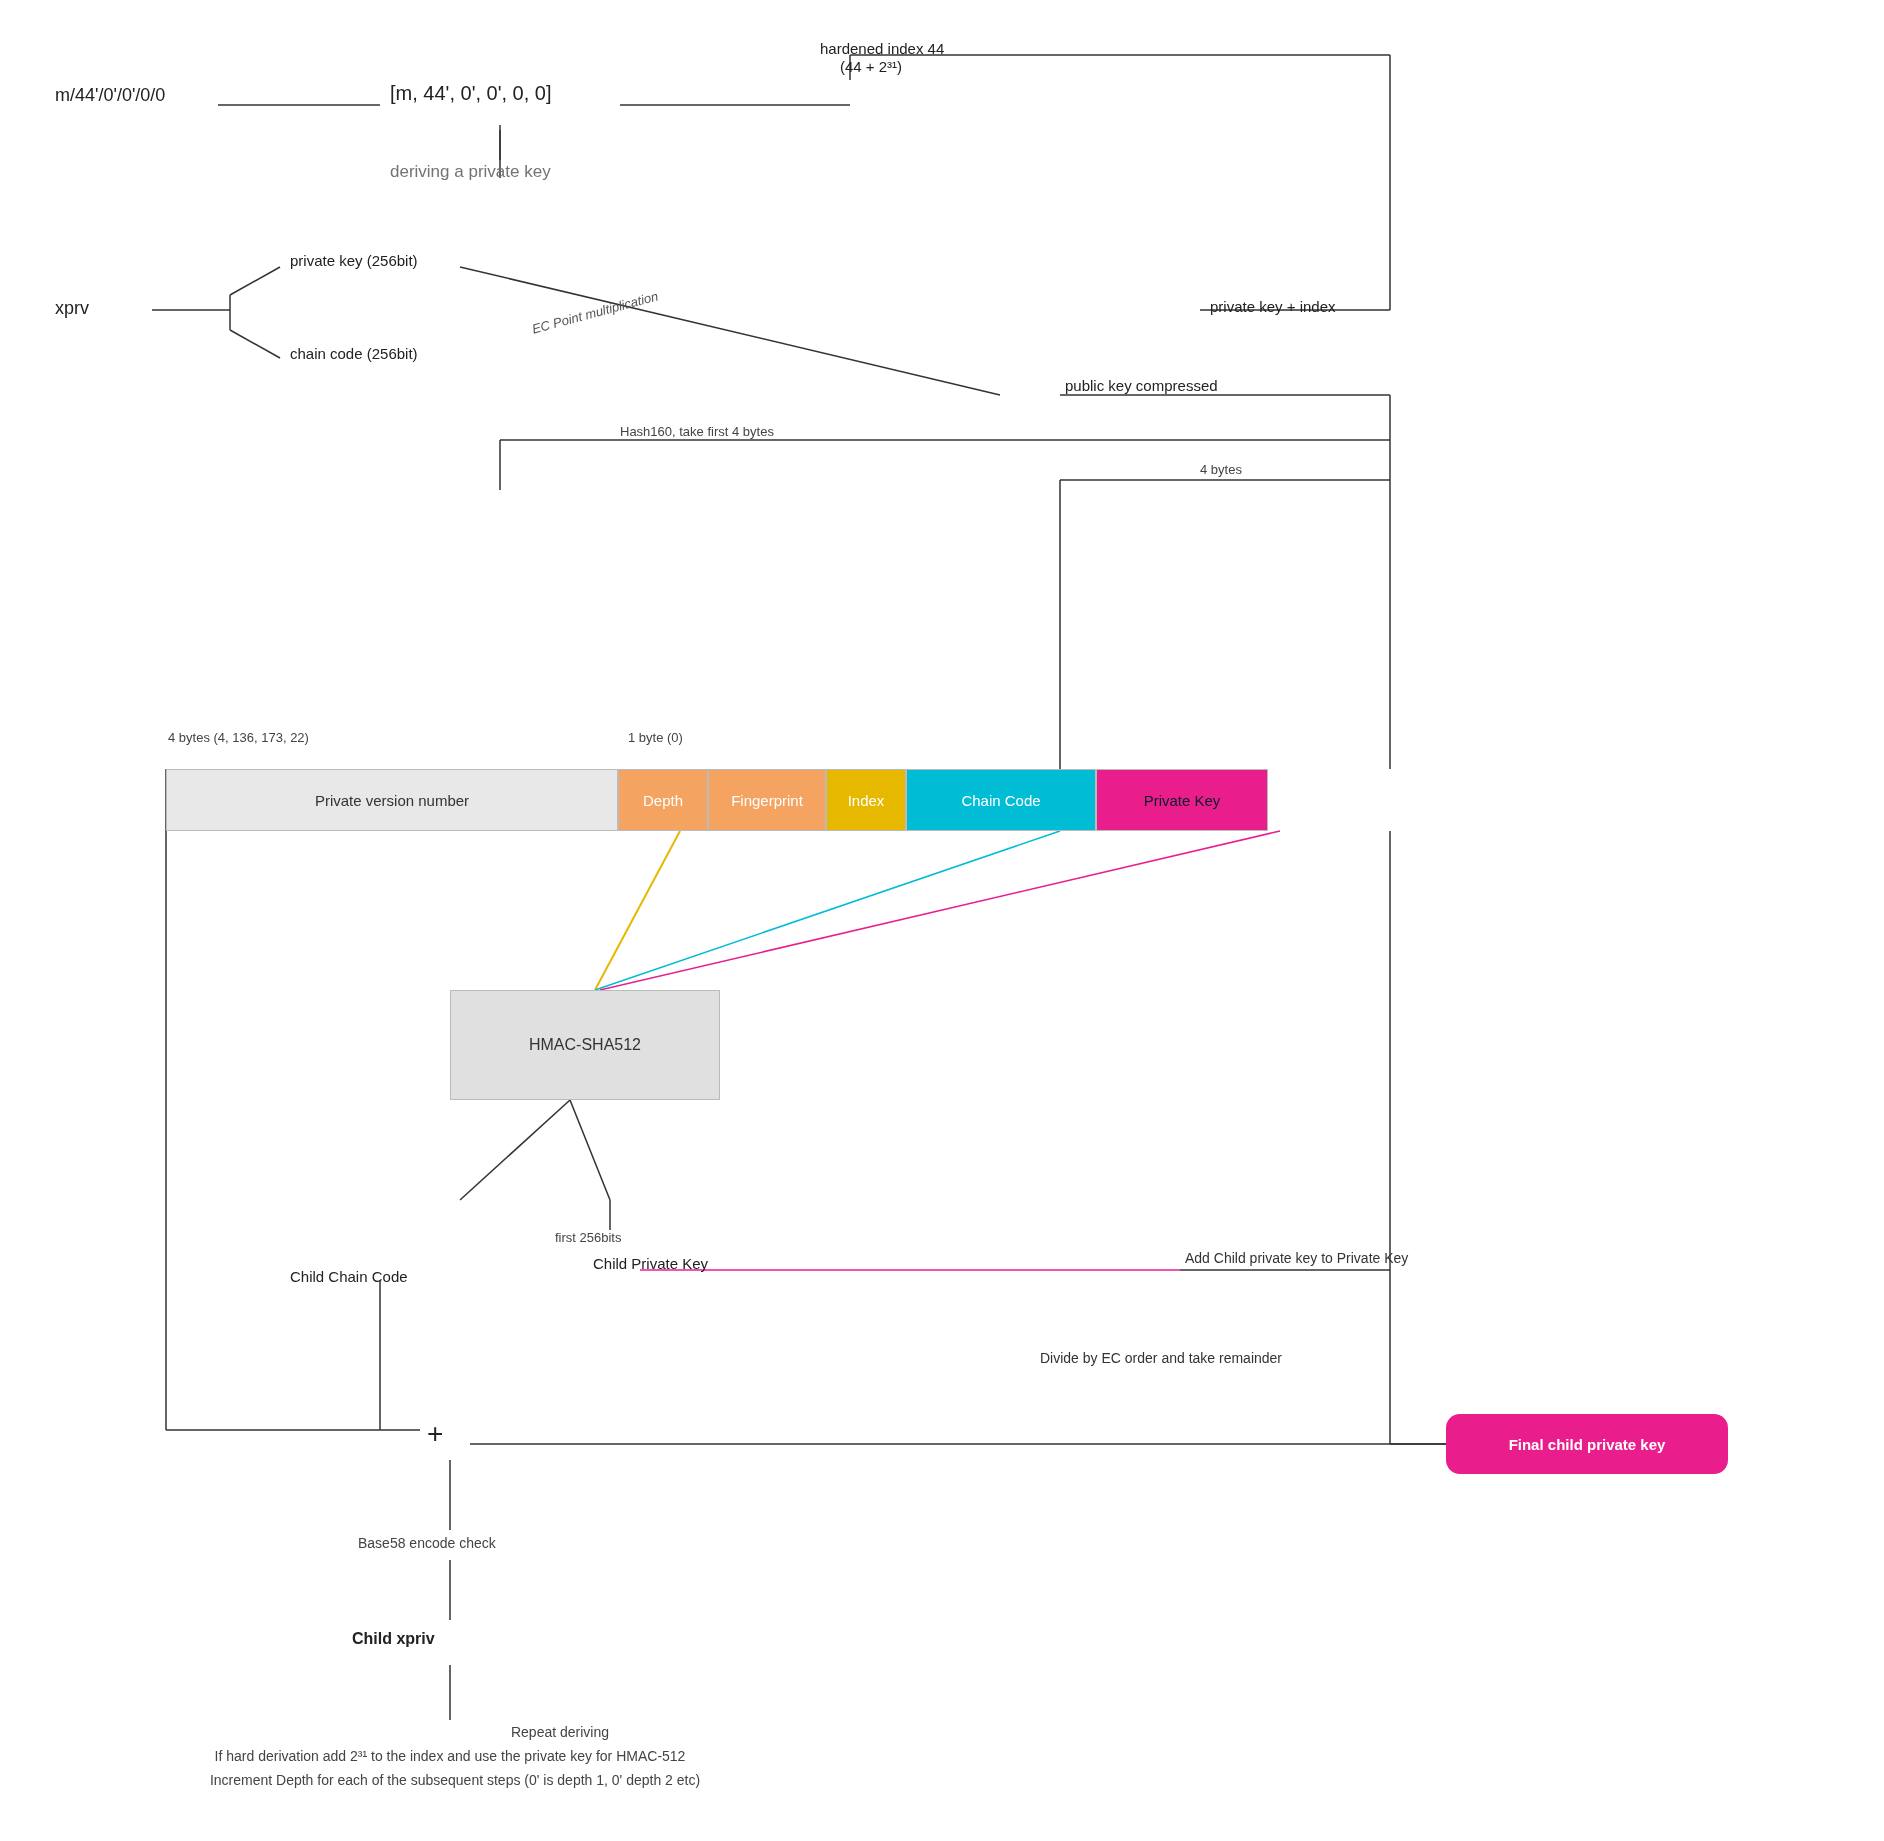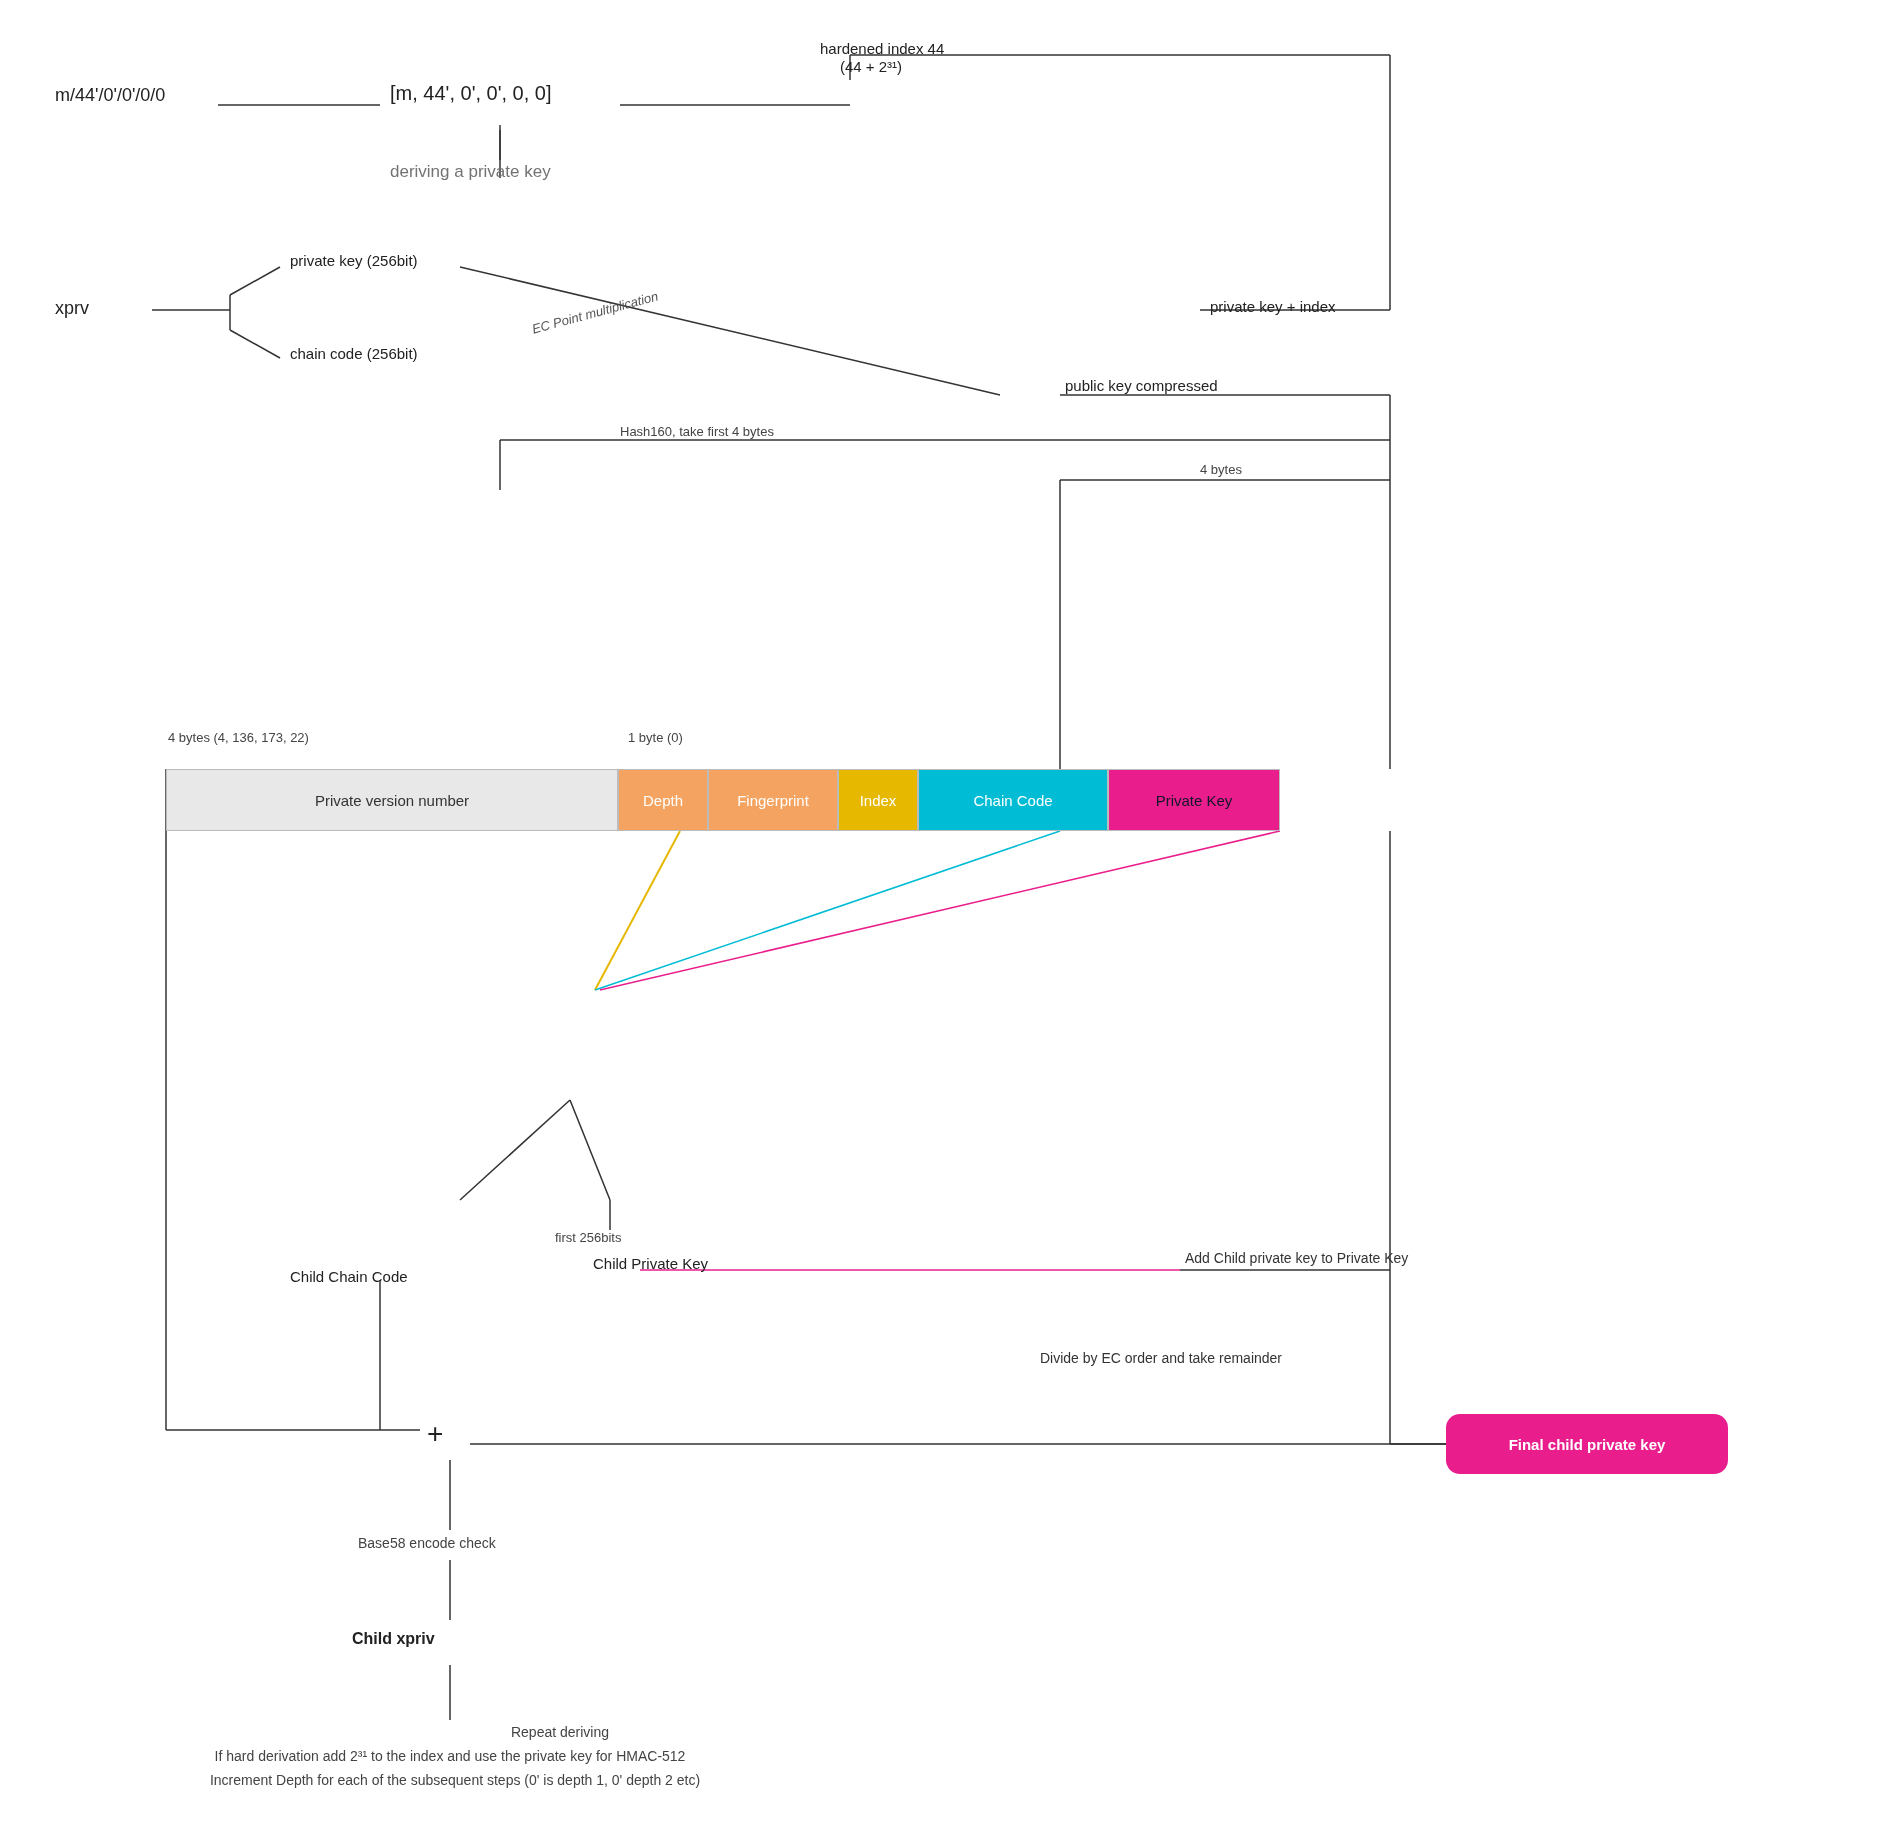--- a/index.html
+++ b/index.html
@@ -46,21 +46,21 @@
       font-size: 15px;
     }
     .box-depth {
       background: #f4a460;
       color: #fff;
       width: 90px;
     }
     .box-fingerprint {
       background: #f4a460;
       color: #fff;
-      width: 130px;
+      width: 118px;
     }
     .box-index {
       background: #e6b800;
       color: #fff;
       width: 80px;
     }
     .box-chaincode {
       background: #00bcd4;
       color: #fff;
       width: 190px;
@@ -215,20 +215,21 @@
 
   <div class="xprv-box-row">
     <div class="box box-version">Private version number</div>
     <div class="box box-depth">Depth</div>
     <div class="box box-fingerprint">Fingerprint</div>
     <div class="box box-index">Index</div>
     <div class="box box-chaincode">Chain Code</div>
     <div class="box box-privatekey">Private Key</div>
   </div>
 
+  <div class="hmac-box" style="top:990px; left:450px; width:270px; height:110px; font-size:16px;">HMAC-SHA512</div>
 
   <div class="label" style="top:1230px; left:555px; font-size:13px; color:#444;">first 256bits</div>
 
   <div class="label" style="top:1268px; left:290px; font-size:15px;">Child Chain Code</div>
 
   <div class="label" style="top:1255px; left:545px; font-size:15px;margin-left:48px;">Child Private Key</div>
 
   <div class="label" style="top:1250px; left:1185px; font-size:14px; color:#333;">Add Child private key to Private Key</div>
 
   <div class="label" style="top:1350px; left:1040px; font-size:14px; color:#333;">Divide by EC order and take remainder</div>

